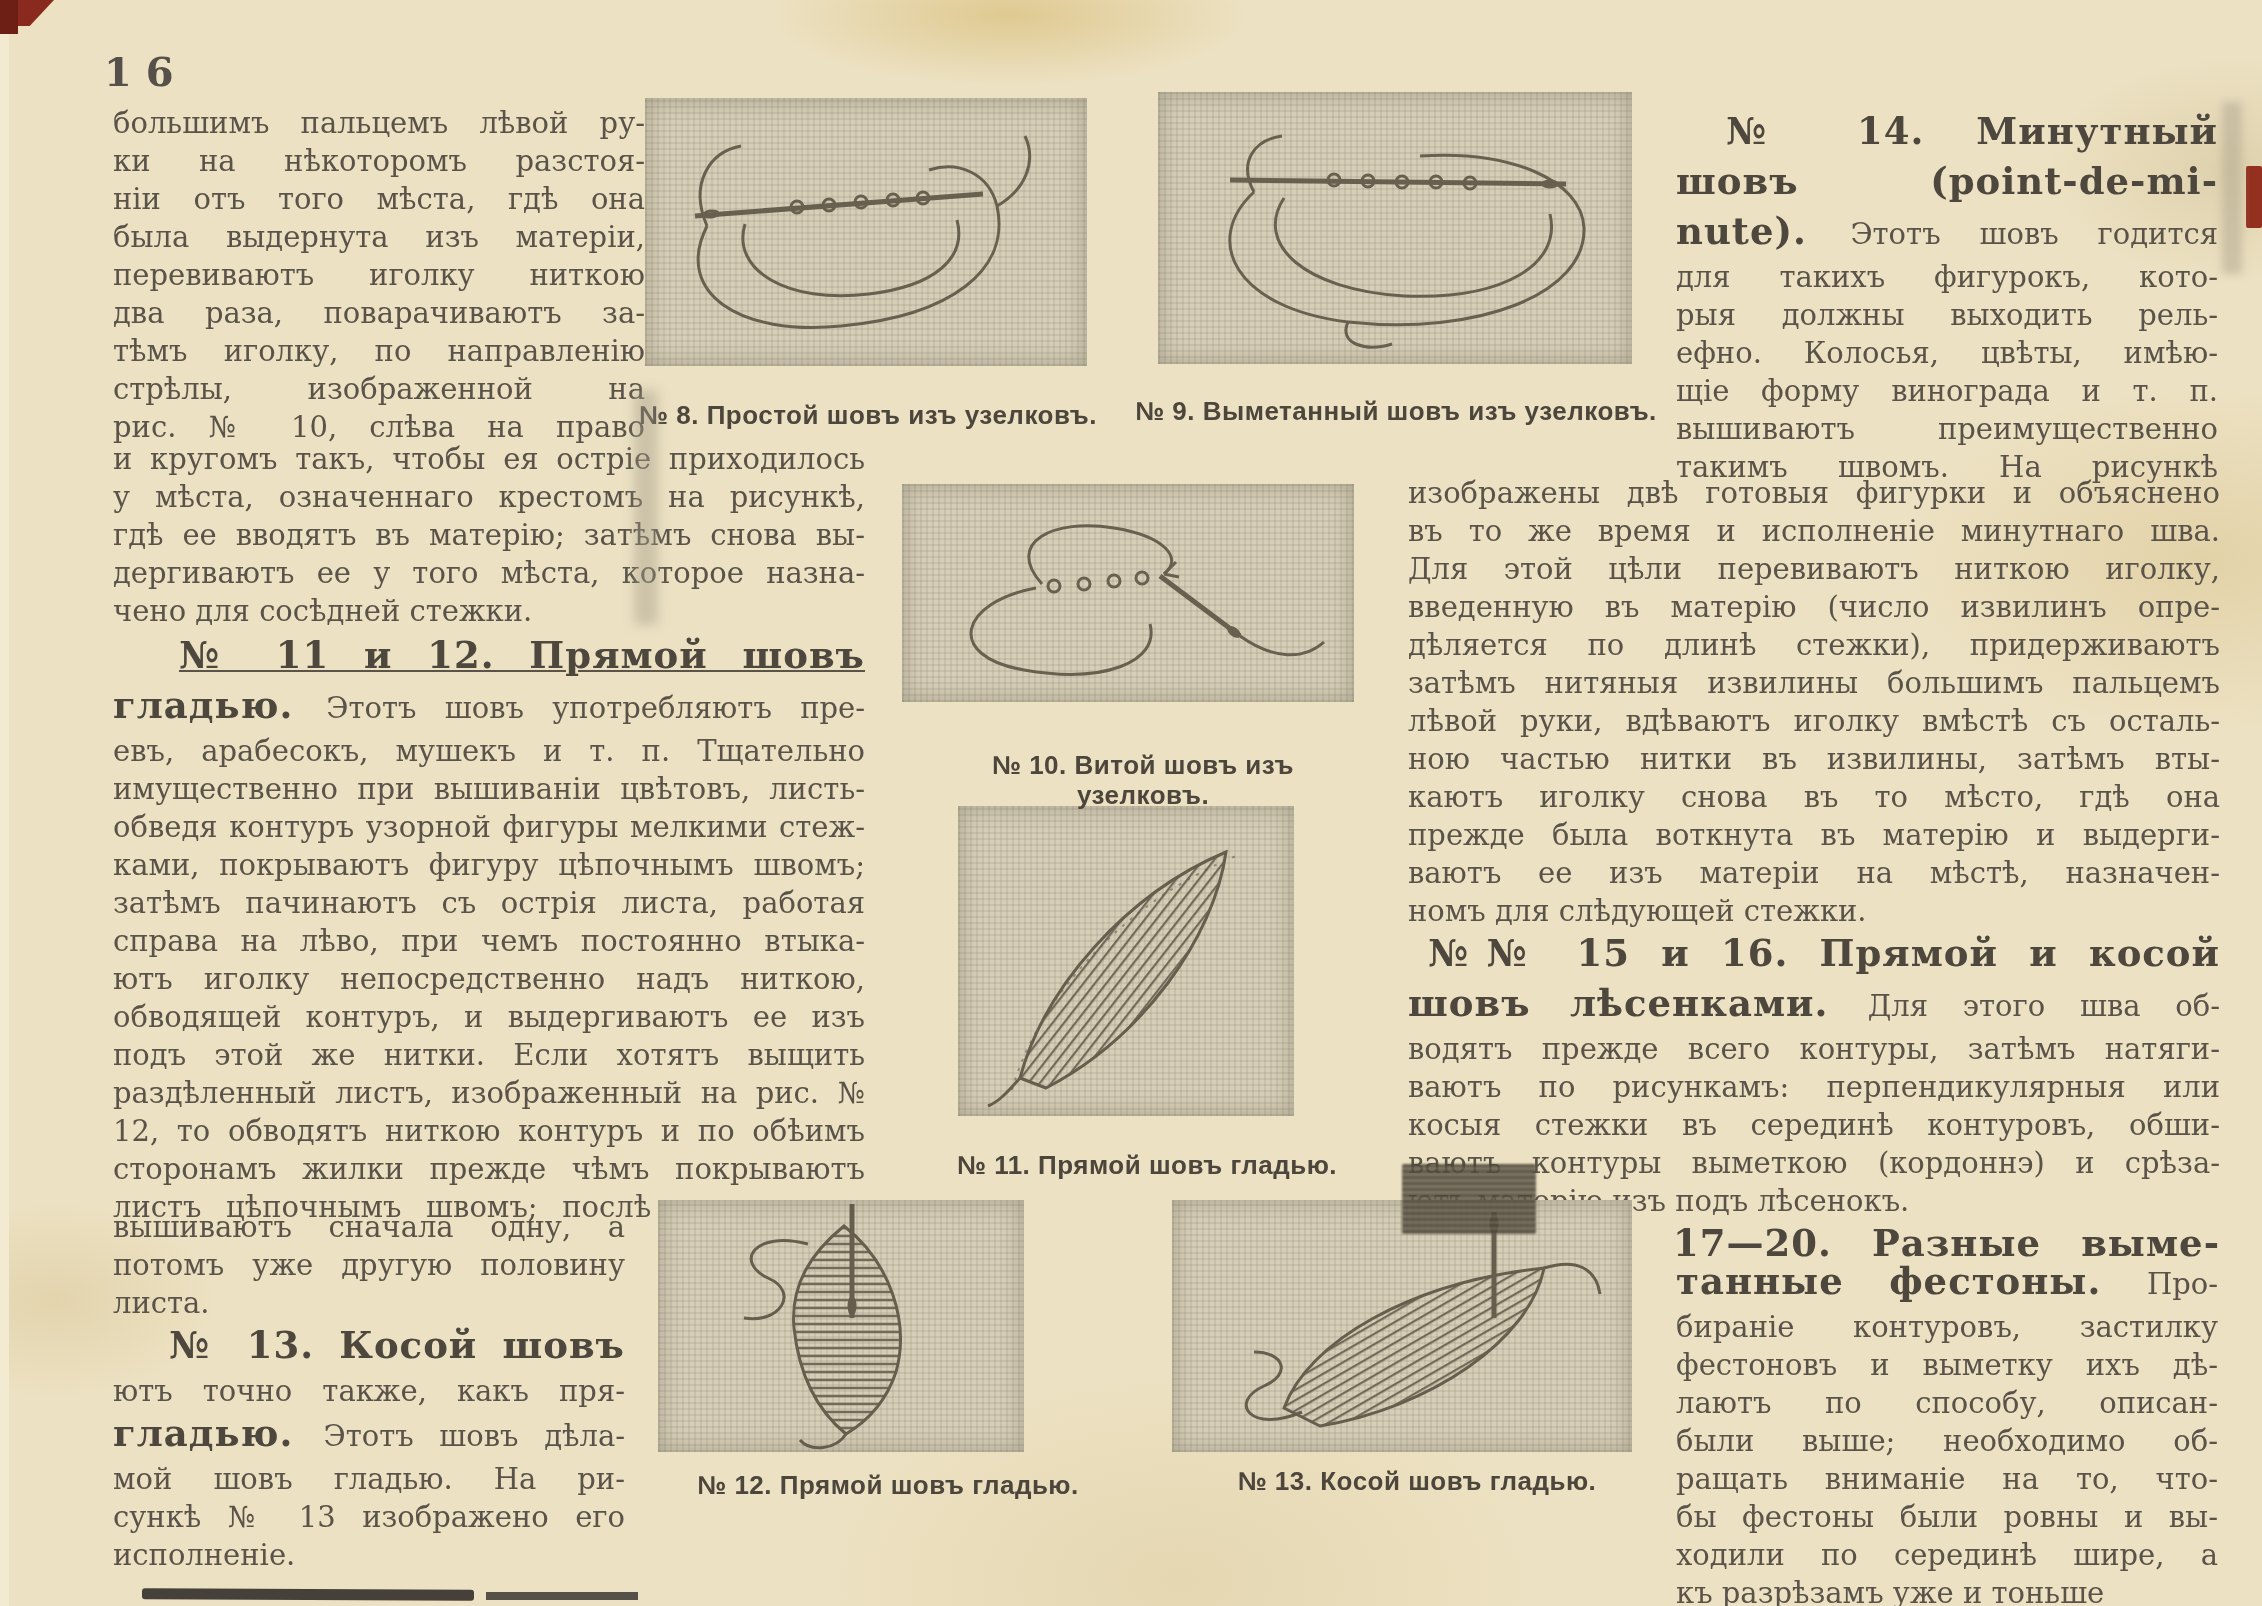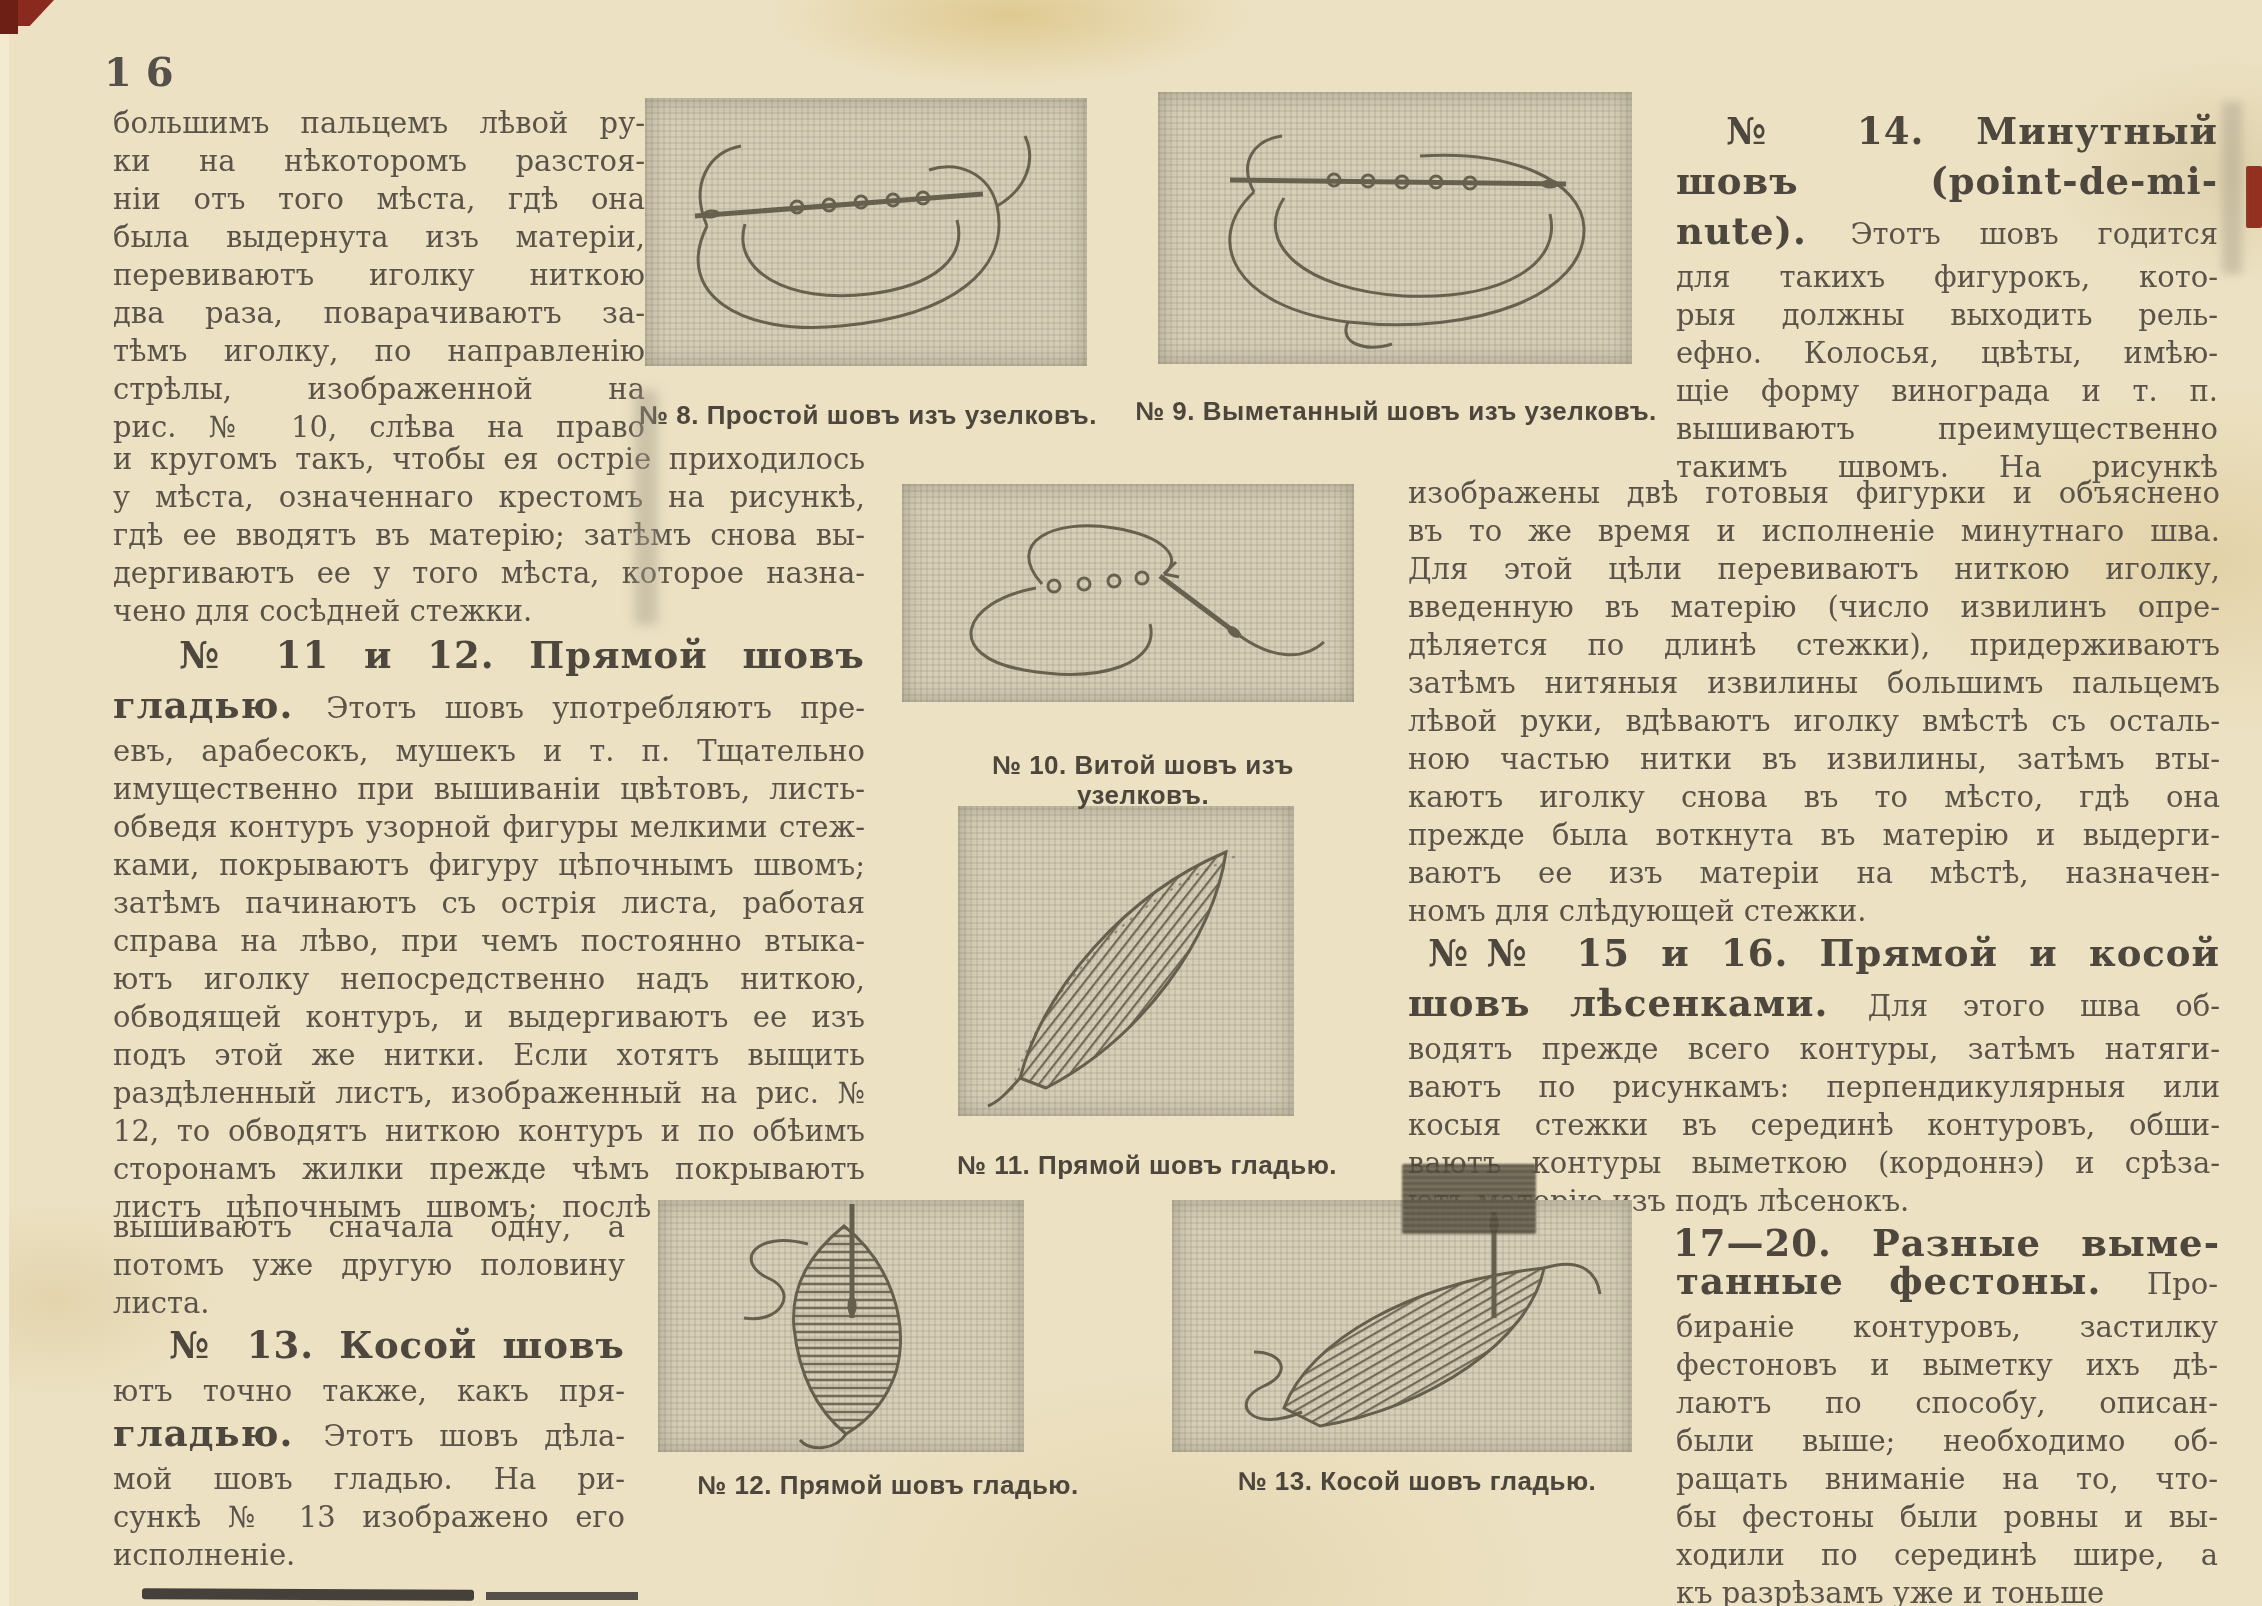--- a/index.html
+++ b/index.html
@@ -83,21 +83,21 @@
       <div class="ln"><span class="">рис. № 10, слѣва на право</span></div>
     </div>
   <div class="tblock" style="left: 113px; top: 440px; width: 752px;">
       <div class="ln"><span class="">и кругомъ такъ, чтобы ея остріе приходилось</span></div>
       <div class="ln"><span class="">у мѣста, означеннаго крестомъ на рисункѣ,</span></div>
       <div class="ln"><span class="">гдѣ ее вводятъ въ матерію; затѣмъ снова вы-</span></div>
       <div class="ln"><span class="">дергиваютъ ее у того мѣста, которое назна-</span></div>
       <div class="ln nj"><span class="">чено для сосѣдней стежки.</span></div>
     </div>
   <div class="tblock" style="left: 113px; top: 632px; width: 752px;">
-      <div class="ln big" style="text-indent: 66px;"><span class="b bg">№ 11 и 12. Прямой шовъ</span></div>
+      <div class="ln big" style="text-indent: 66px; text-decoration: underline;"><span class="b bg">№ 11 и 12. Прямой шовъ</span></div>
       <div class="ln big"><span class="b bg">гладью. </span><span class="">Этотъ шовъ употребляютъ пре-</span></div>
       <div class="ln"><span class="">евъ, арабесокъ, мушекъ и т. п. Тщательно</span></div>
       <div class="ln"><span class="">имущественно при вышиваніи цвѣтовъ, листь-</span></div>
       <div class="ln"><span class="">обведя контуръ узорной фигуры мелкими стеж-</span></div>
       <div class="ln"><span class="">ками, покрываютъ фигуру цѣпочнымъ швомъ;</span></div>
       <div class="ln"><span class="">затѣмъ пачинаютъ съ острія листа, работая</span></div>
       <div class="ln"><span class="">справа на лѣво, при чемъ постоянно втыка-</span></div>
       <div class="ln"><span class="">ютъ иголку непосредственно надъ ниткою,</span></div>
       <div class="ln"><span class="">обводящей контуръ, и выдергиваютъ ее изъ</span></div>
       <div class="ln"><span class="">подъ этой же нитки. Если хотятъ выщить</span></div>

